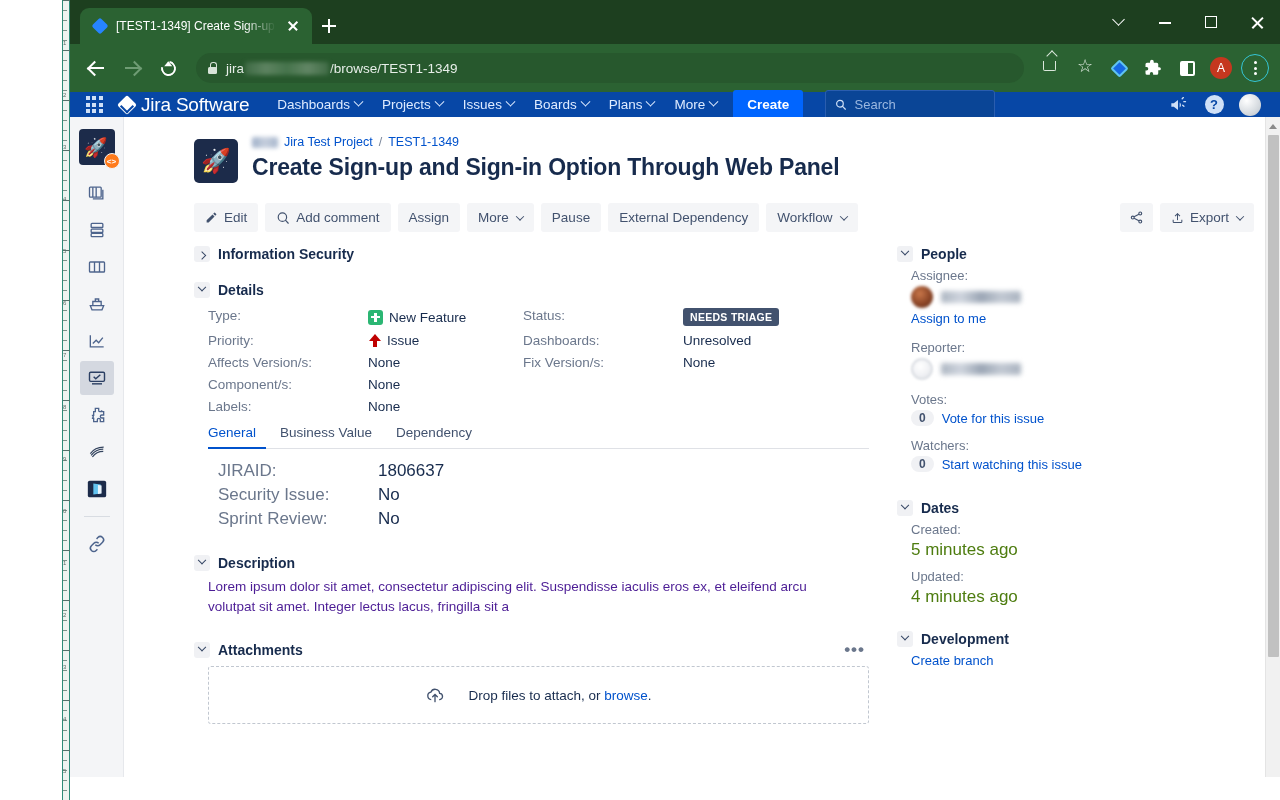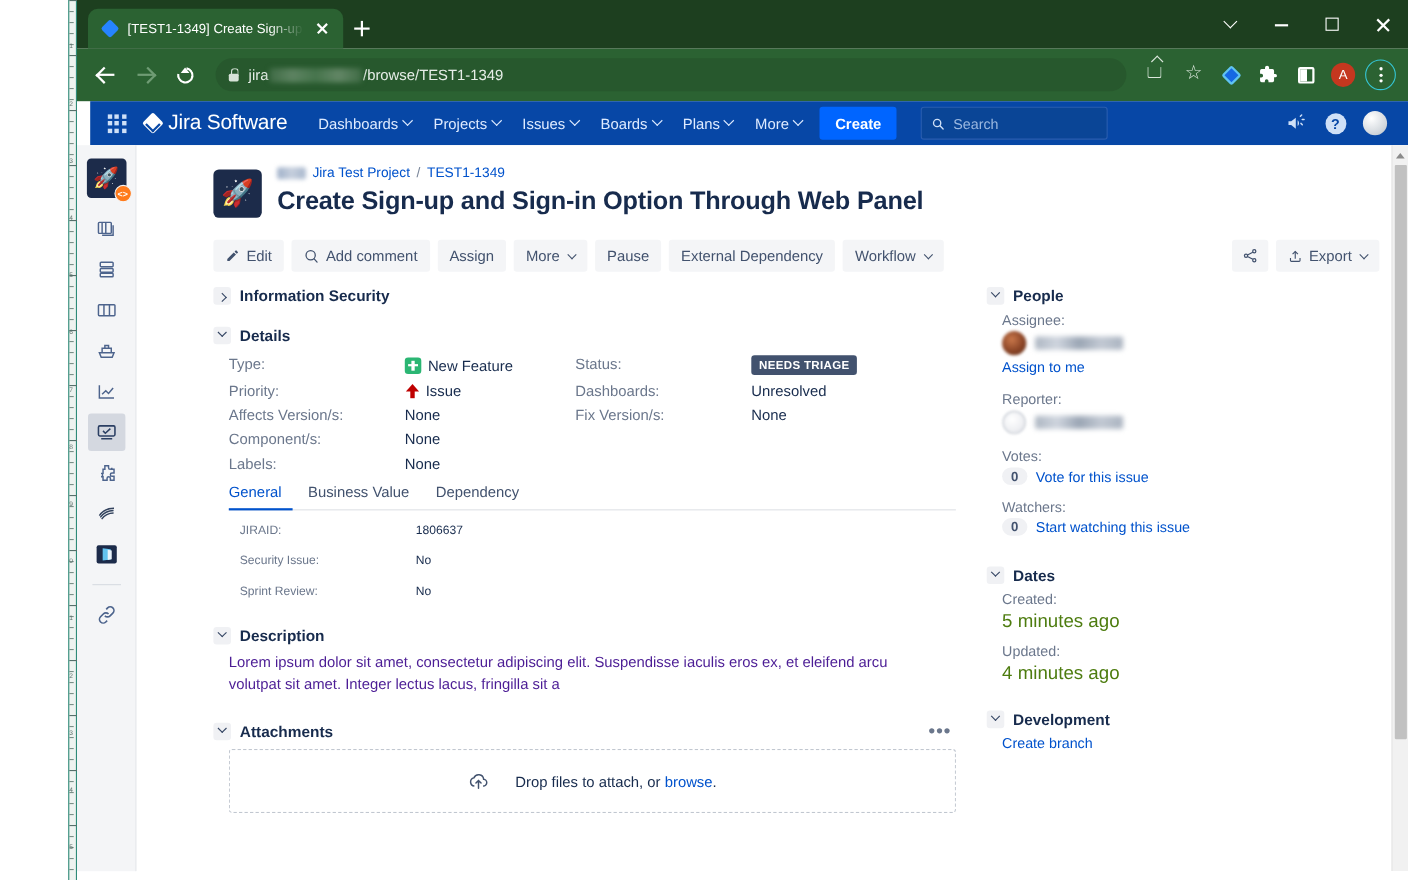--- a/index.html
+++ b/index.html
@@ -169,23 +169,22 @@
   }
   .kebab {
     position: absolute; left: 50%; top: 50%; width: 28px; height: 28px; margin: -14px 0 0 -14px;
     border: 1.8px solid #35c6d6; border-radius: 50%;
     display: flex; flex-direction: column; align-items: center; justify-content: center; gap: 2.5px;
   }
   .kebab i { width: 3px; height: 3px; background: #fff; border-radius: 50%; display: block; }
 
   
   .jiranav {
-    height: 40px; background: #0747A6; display: flex; align-items: center; padding: 0 4px;
+    height: 25px; background: #0747A6; display: flex; align-items: center; padding: 0 4px;
     position: relative;
-    margin-left: 12px;
   }
   .appswitch { width: 40px; height: 40px; display: flex; align-items: center; justify-content: center; }
   .grid9 { display: grid; grid-template-columns: repeat(3,4px); grid-gap: 2.5px; }
   .grid9 i { width: 4px; height: 4px; background: #cfe0f7; display: block; }
   .jlogo { display: flex; align-items: center; gap: 7px; padding: 0 18px 0 6px; }
   .jlogo .dia { width: 14px; height: 14px; background: #fff; transform: rotate(45deg); border-radius: 2px; position: relative; }
   .jlogo .dia:after {
     content: ""; position: absolute; left: 3px; top: 3px; width: 8px; height: 8px;
     border-right: 2px solid #0747A6; border-bottom: 2px solid #0747A6;
   }
@@ -334,21 +333,21 @@
   }
 
   
   .tabs { display: flex; gap: 0; border-bottom: 1px solid #dfe1e6; margin: 4px 0 0 14px; }
   .tabitem {
     font-size: 13.5px; color: #42526E; padding: 6px 10px 7px 0; margin-right: 14px;
     border-bottom: 2px solid transparent; position: relative; top: 1px;
   }
   .tabitem.active { color: #0052CC; border-bottom-color: #0052CC; font-weight: normal; }
   .tab-grid {
-    display: grid; grid-template-columns: 160px auto; row-gap: 16px; margin: 12px 0 0 24px; font-size: 11px;
+    display: grid; grid-template-columns: 160px auto; row-gap: 4px; margin: 12px 0 0 24px; font-size: 17px;
   }
 
   .desc-text { font-size: 13.5px; color: #4c1d95; line-height: 1.45; margin: 4px 0 0 14px; max-width: 625px; }
 
   .attach-head { display: flex; align-items: center; }
   .dots-btn {
     margin-left: auto; color: #6B778C; font-size: 17px; letter-spacing: 1px; line-height: 10px;
     padding: 0 4px;
   }
   .dropzone {

